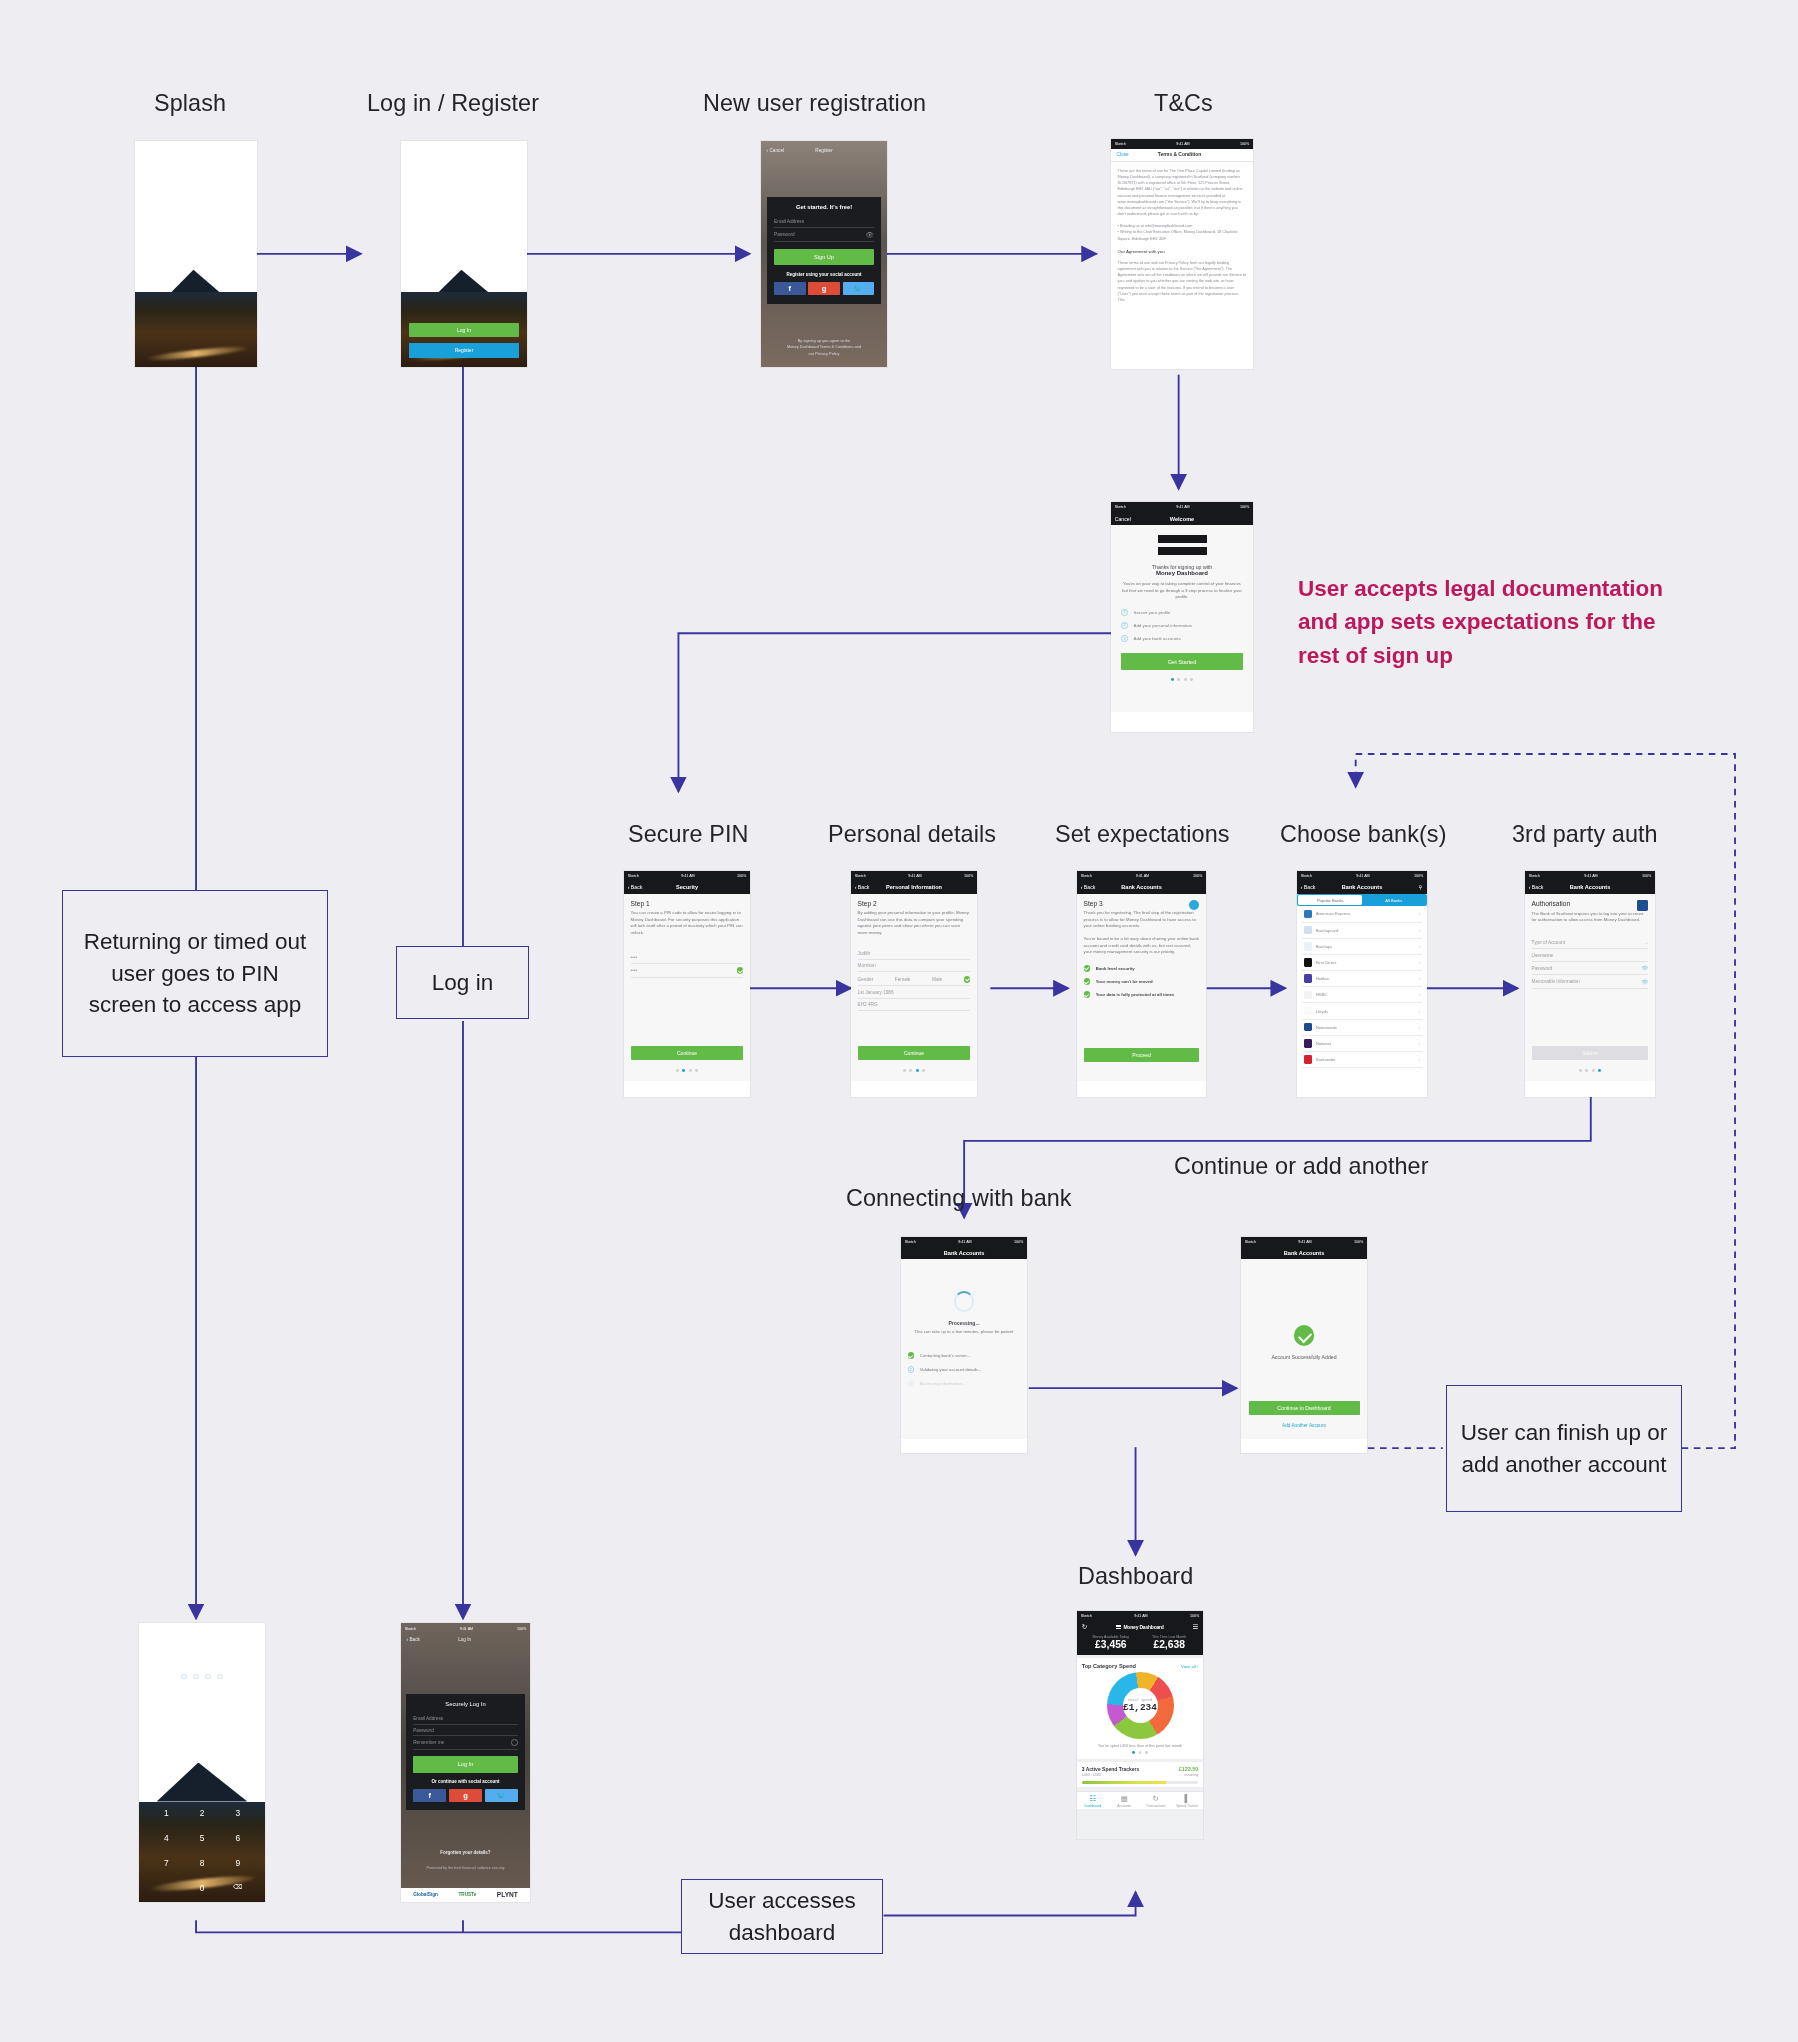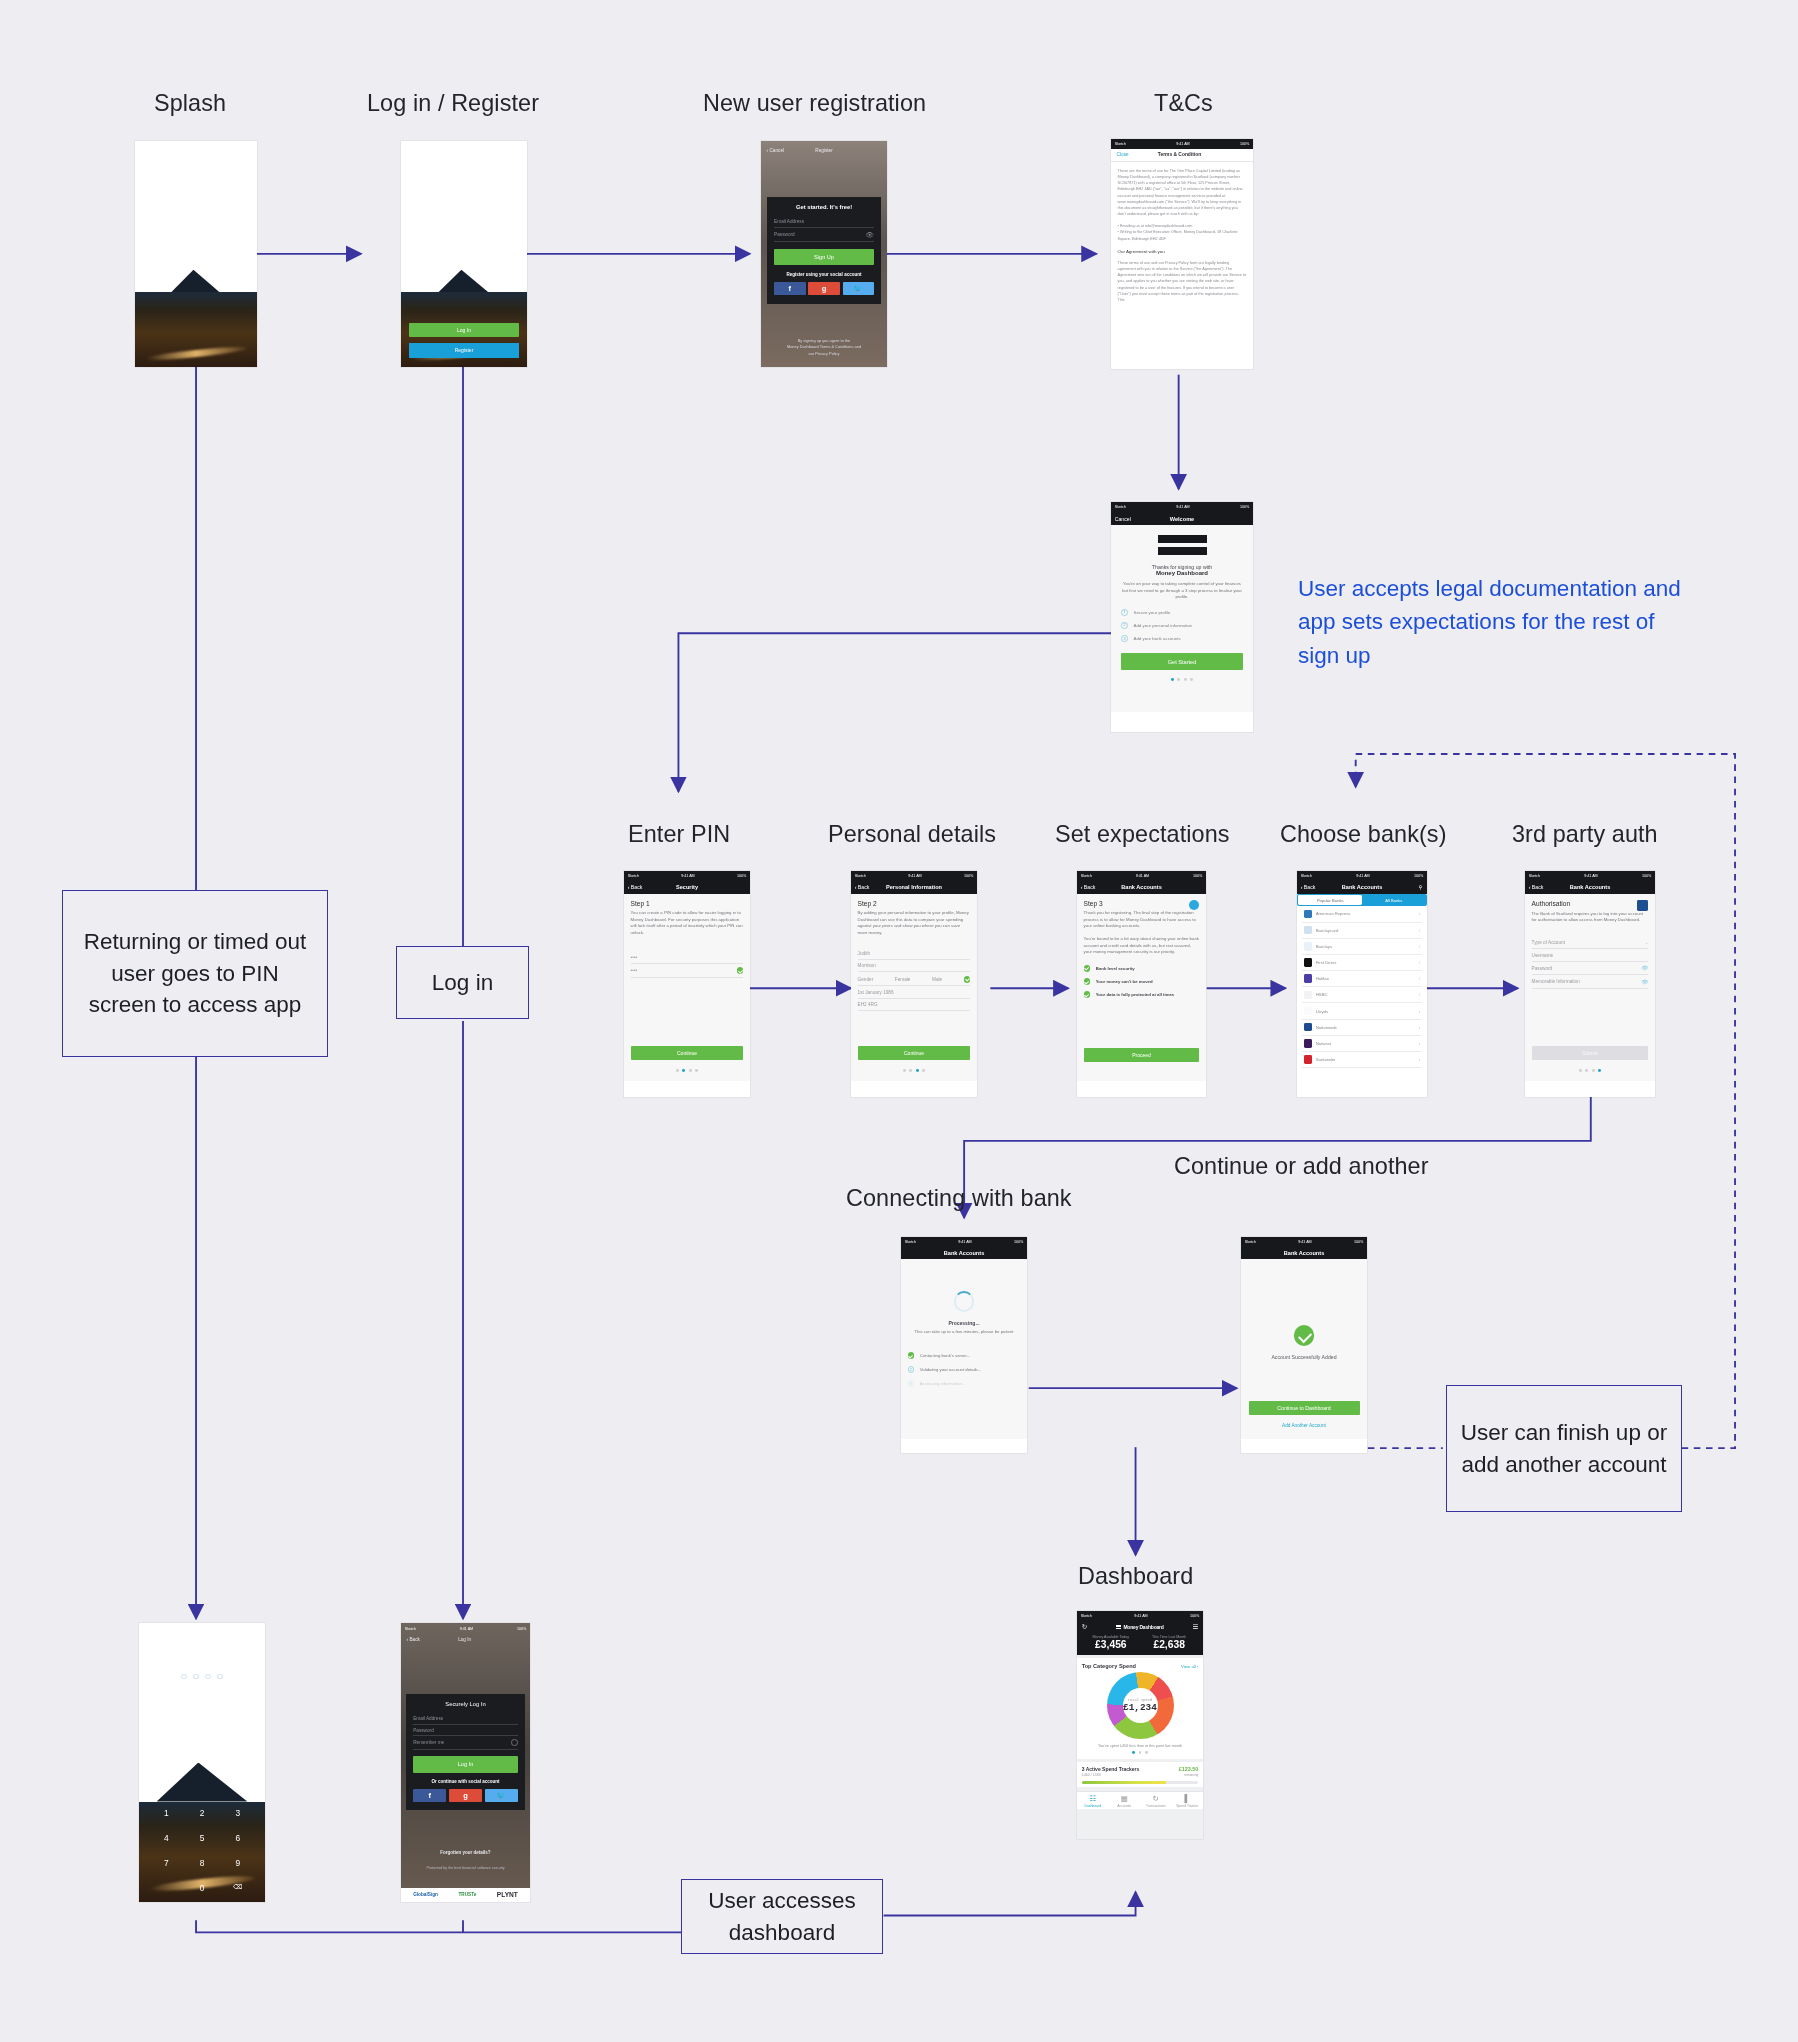--- a/index.html
+++ b/index.html
@@ -26,22 +26,23 @@
     background:#eeeef2;
     display:flex; align-items:center; justify-content:center;
     text-align:center;
     font-size:22.5px;
     color:#1e1f26;
     line-height:1.42;
     padding:9.4px 13px;
   }
   .note-plain {
     position:absolute;
-    font-size:22.5px; color:#1d4ed8; line-height:1.48;
+    font-size:22.5px; color:#be185d; line-height:1.48;
     width:394px;
+    font-weight:bold;
   }
 
   
   .phone { position:absolute; background:#fff; overflow:hidden;
            box-shadow:0 0 0 0.9px rgba(0,0,0,0.05); }
   .status {
     height:4.2%; background:#17181c; color:#fff;
     display:flex; align-items:center; justify-content:space-between;
     padding:0 3.7px; font-size:3.7px;
   }
@@ -204,21 +205,21 @@
       <path d="M494,2050 L494,2063"></path>
       <path d="M943,2045 L1212,2045 L1212,2020" marker-end="url(#ah)"></path>
     </g>
   </svg>
 
   <div class="flow-label" style="left:154px;top:90px">Splash</div>
   <div class="flow-label" style="left:367px;top:90px">Log in / Register</div>
   <div class="flow-label" style="left:703px;top:90px">New user registration</div>
   <div class="flow-label" style="left:1154px;top:90px">T&amp;Cs</div>
 
-  <div class="flow-label" style="left:628px;top:821px">Enter PIN</div>
+  <div class="flow-label" style="left:628px;top:821px">Secure PIN</div>
   <div class="flow-label" style="left:828px;top:821px">Personal details</div>
   <div class="flow-label" style="left:1055px;top:821px">Set expectations</div>
   <div class="flow-label" style="left:1280px;top:821px">Choose bank(s)</div>
   <div class="flow-label" style="left:1512px;top:821px">3rd party auth</div>
 
   <div class="flow-label" style="left:846px;top:1185px">Connecting with bank</div>
   <div class="flow-label" style="left:1174px;top:1153px">Continue or add another</div>
   <div class="flow-label" style="left:1078px;top:1563px">Dashboard</div>
 
   <div class="note-plain" style="left:1298px;top:572px">User accepts legal documentation and app sets expectations for the rest of sign up</div>

